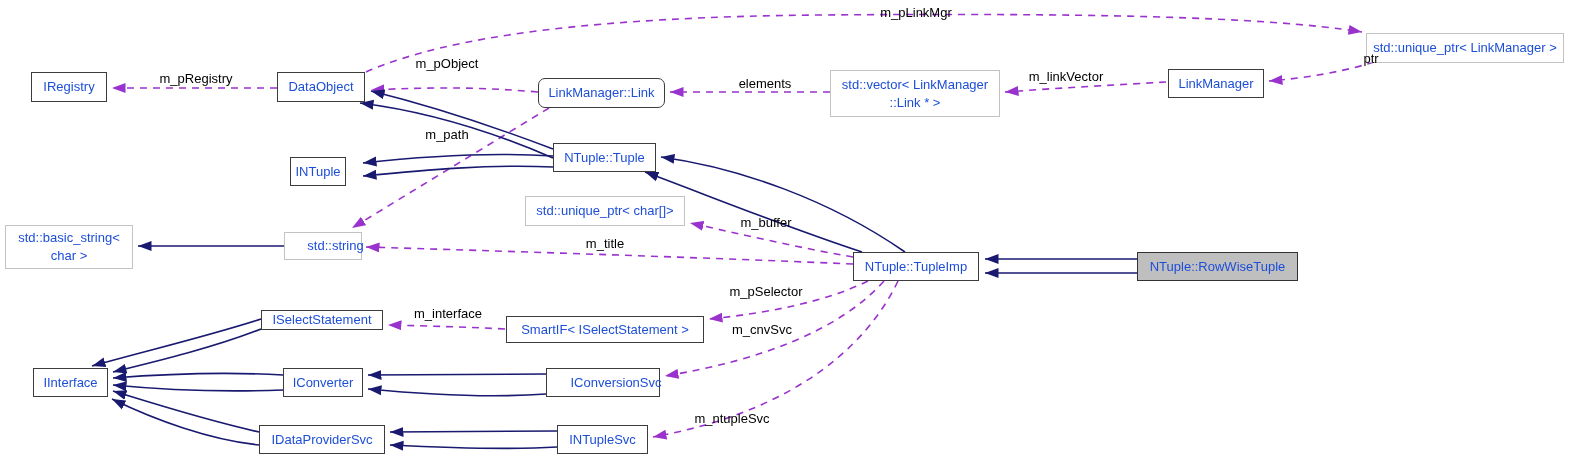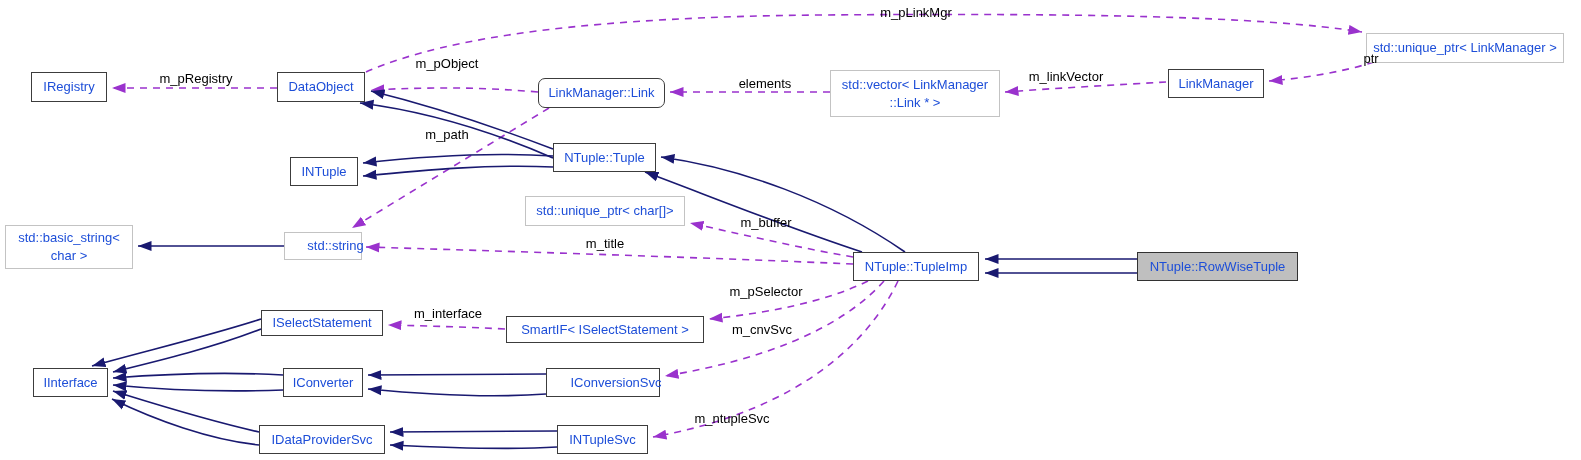--- a/index.html
+++ b/index.html
@@ -21,29 +21,29 @@
     position:absolute; transform:translate(-50%,-50%);
     font-size:13px; color:#000; white-space:nowrap;
   }
   
   #n-iregistry{left:31px;top:72px;width:76px;height:30px;}
   #n-dataobject{left:277px;top:72px;width:88px;height:30px;}
   #n-lmlink{left:538px;top:78px;width:127px;height:30px;border-radius:7px;}
   #n-vectorlink{left:830px;top:70px;width:170px;height:47px;}
   #n-linkmanager{left:1168px;top:69px;width:96px;height:29px;}
   #n-uptrlm{left:1366px;top:33px;width:198px;height:30px;}
-  #n-intuple{left:290px;top:157px;width:68px;height:29px;}
+  #n-intuple{left:290px;top:157px;width:56px;height:29px;}
   #n-tuple{left:553px;top:143px;width:103px;height:29px;}
   #n-uptrchar{left:525px;top:196px;width:160px;height:30px;}
   #n-basicstring{left:5px;top:225px;width:128px;height:44px;}
   #n-stdstring{left:284px;top:232px;width:78px;height:28px;padding-left:31px;}
   #n-tupleimp{left:853px;top:252px;width:126px;height:29px;}
   #n-rowwise{left:1137px;top:252px;width:161px;height:29px;}
   #n-iinterface{left:33px;top:368px;width:75px;height:29px;}
-  #n-iselect{left:261px;top:310px;width:122px;height:26px;align-items:center;}
+  #n-iselect{left:261px;top:310px;width:122px;height:20px;align-items:center;}
   #n-smartif{left:506px;top:316px;width:198px;height:27px;}
   #n-iconverter{left:283px;top:368px;width:80px;height:29px;}
   #n-iconversionsvc{left:546px;top:368px;width:114px;height:29px;padding-left:32px;}
   #n-idataprovider{left:259px;top:425px;width:126px;height:29px;}
   #n-intuplesvc{left:557px;top:425px;width:91px;height:29px;align-items:center;}
   
   #l-mpregistry{left:196px;top:78px;}
   #l-mpobject{left:447px;top:63px;}
   #l-mplinkmgr{left:916px;top:12px;}
   #l-elements{left:765px;top:83px;}

